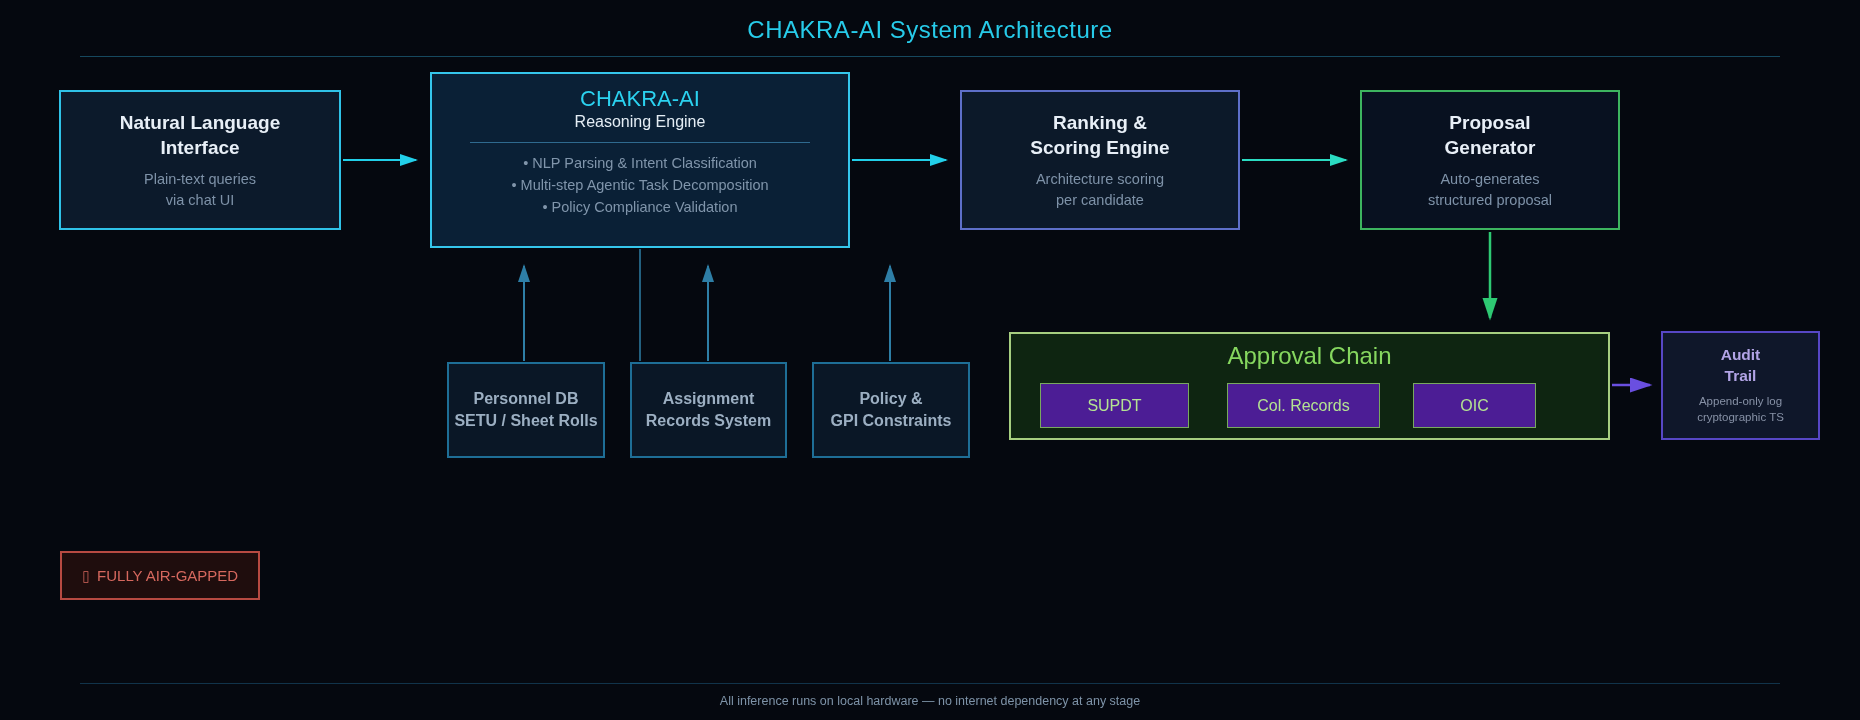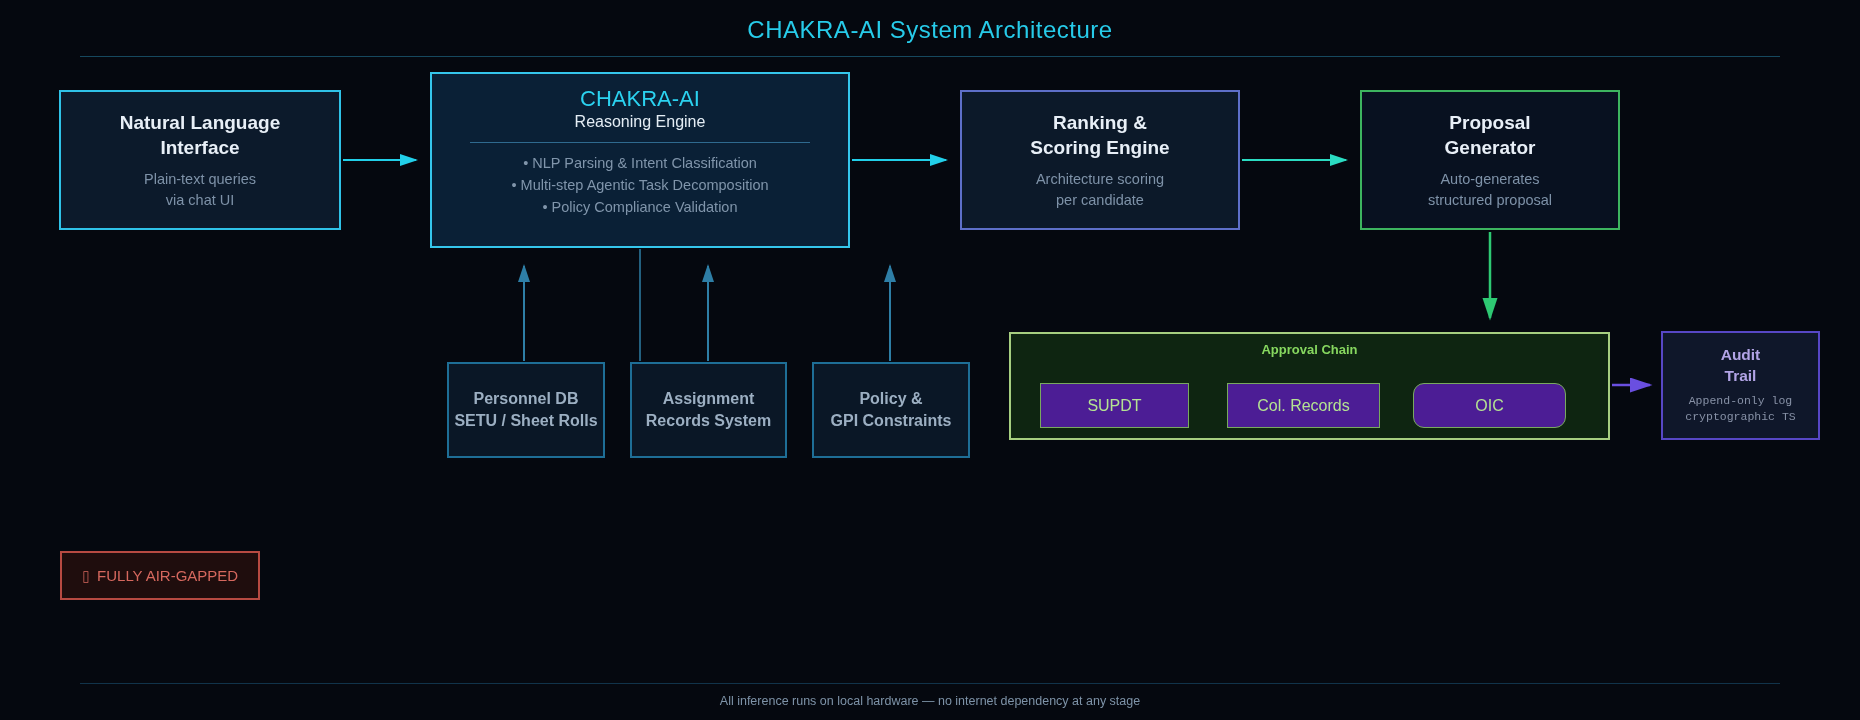--- a/index.html
+++ b/index.html
@@ -33,31 +33,31 @@
   .engine .b{font-size:14.5px;color:#8095ab;line-height:1.5;}
 
   .datasrc{width:158px;height:96px;top:362px;border:2px solid #1e6e96;background:#0a1726;}
   .datasrc .t{font-size:16px;color:#9cafc2;line-height:1.4;}
   .personnel{left:447px;}
   .assignment{left:630px;width:157px;}
   .policy{left:812px;}
 
   .approval{left:1009px;top:332px;width:601px;height:108px;border:2px solid #a6cf80;
     background:#0e2511;justify-content:flex-start;padding-top:8px;}
-  .approval .at{font-size:13px;color:#86d75f;font-weight:bold;}
+  .approval .at{font-size:24px;color:#86d75f;}
   .step{position:absolute;top:49px;height:45px;box-sizing:border-box;border:1.5px solid #79a95f;
     background:#4c1d95;display:flex;align-items:center;justify-content:center;
     font-size:16px;color:#b4e392;}
   .step.s1{left:29px;width:149px;}
   .step.s2{left:216px;width:153px;}
-  .step.s3{left:402px;width:153px;border-radius:11px;}
+  .step.s3{left:402px;width:123px;}
 
   .audit{left:1661px;top:331px;width:159px;height:109px;border:2px solid #5747c5;background:#0f172a;}
   .audit .t{font-size:15.5px;color:#b2a4e6;line-height:1.35;}
-  .audit .s{font-size:11.5px;color:#8791a6;line-height:1.45;margin-top:6px;font-family:Liberation Mono, monospace;}
+  .audit .s{font-size:11.5px;color:#8791a6;line-height:1.45;margin-top:6px;}
 
   .badge{left:60px;top:551px;width:200px;height:49px;border:2px solid #b74a42;background:#1f0d0d;
     flex-direction:row;gap:7px;font-size:15px;color:#d6685e;}
   .badge .tofu{display:inline-block;font-size:15px;line-height:1;transform:scaleX(.85);}
 
   svg.wires{position:absolute;left:0;top:0;pointer-events:none;}
 </style>
 </head>
 <body>
 

